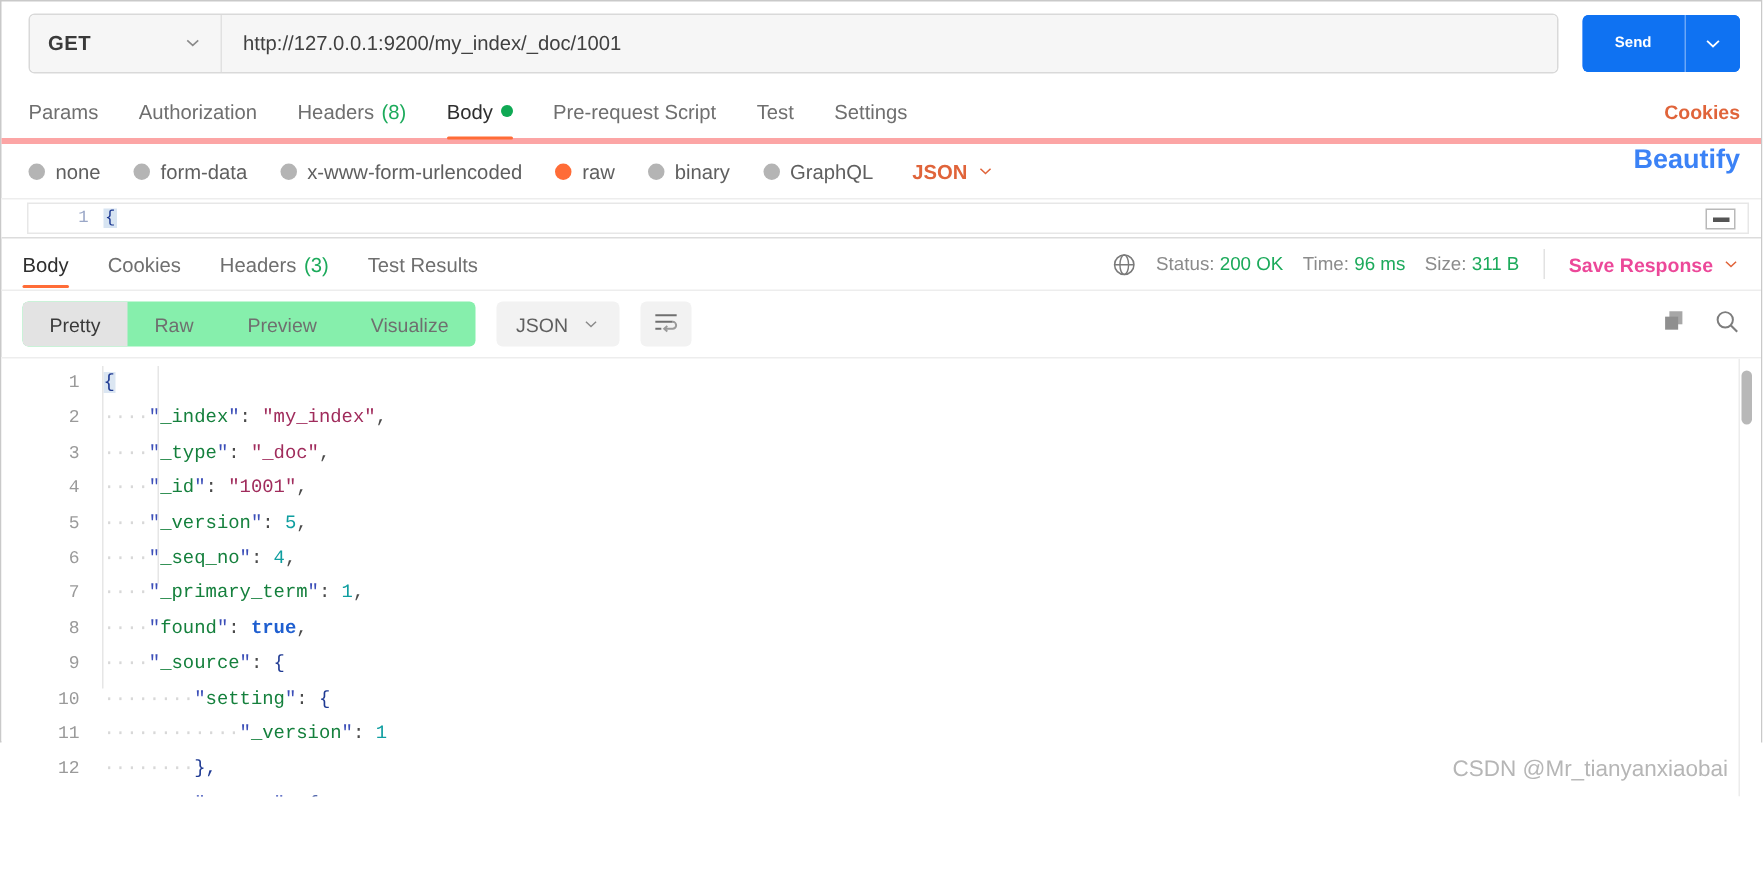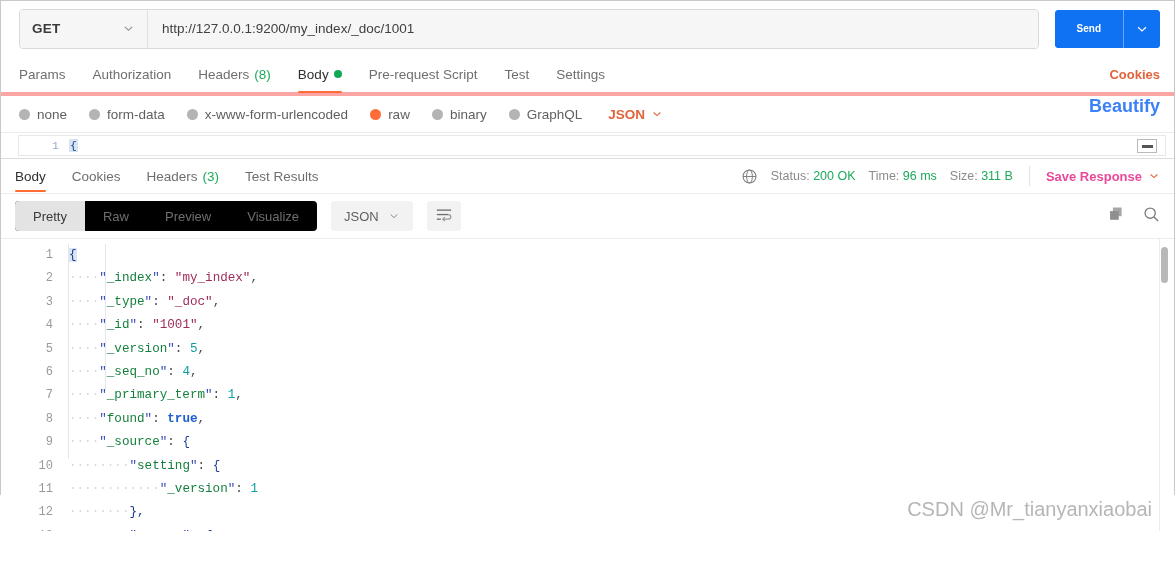--- a/index.html
+++ b/index.html
@@ -164,21 +164,21 @@
 
   
   .res-toolbar{
     display:flex;align-items:center;
     padding:0 14px 0 14px;
     height:44px;
     border-top:1px solid #ededed;
   }
   .seg{
     display:flex;align-items:center;
-    background:#000000;border-radius:4px;height:30px;overflow:hidden;text-align:center;
+    background:#86efac;border-radius:4px;height:30px;overflow:hidden;text-align:center;
   }
   .seg-item{
     display:flex;align-items:center;justify-content:center;
     padding:0 18px;height:30px;font-size:13px;color:#6f6f6f;
   }
   .seg-item.active{background:#e3e3e3;color:#3a3a3a;}
   .fmt-sel{
     display:flex;align-items:center;gap:9px;
     background:#f2f2f2;border-radius:4px;height:30px;padding:0 13px;
     margin-left:14px;font-size:13px;color:#5f5f5f;
@@ -224,21 +224,21 @@
   .vscroll{
     position:absolute;right:6px;top:8px;
     width:7px;height:36px;background:#b8b8b8;border-radius:4px;
   }
   .scroll-track{
     position:absolute;right:0;top:0;bottom:0;width:14px;
     border-left:1px solid #ececec;background:#fff;
   }
   .watermark{
     position:absolute;right:22px;bottom:10px;
-    color:#b6b6b6;font-size:20px;
+    color:#b6b6b6;font-size:15px;
     font-family:"Liberation Sans", sans-serif;
   }
 </style>
 </head>
 <body>
 
 <div class="app">
 
   <div class="urlbar">
     <div class="method-url">

